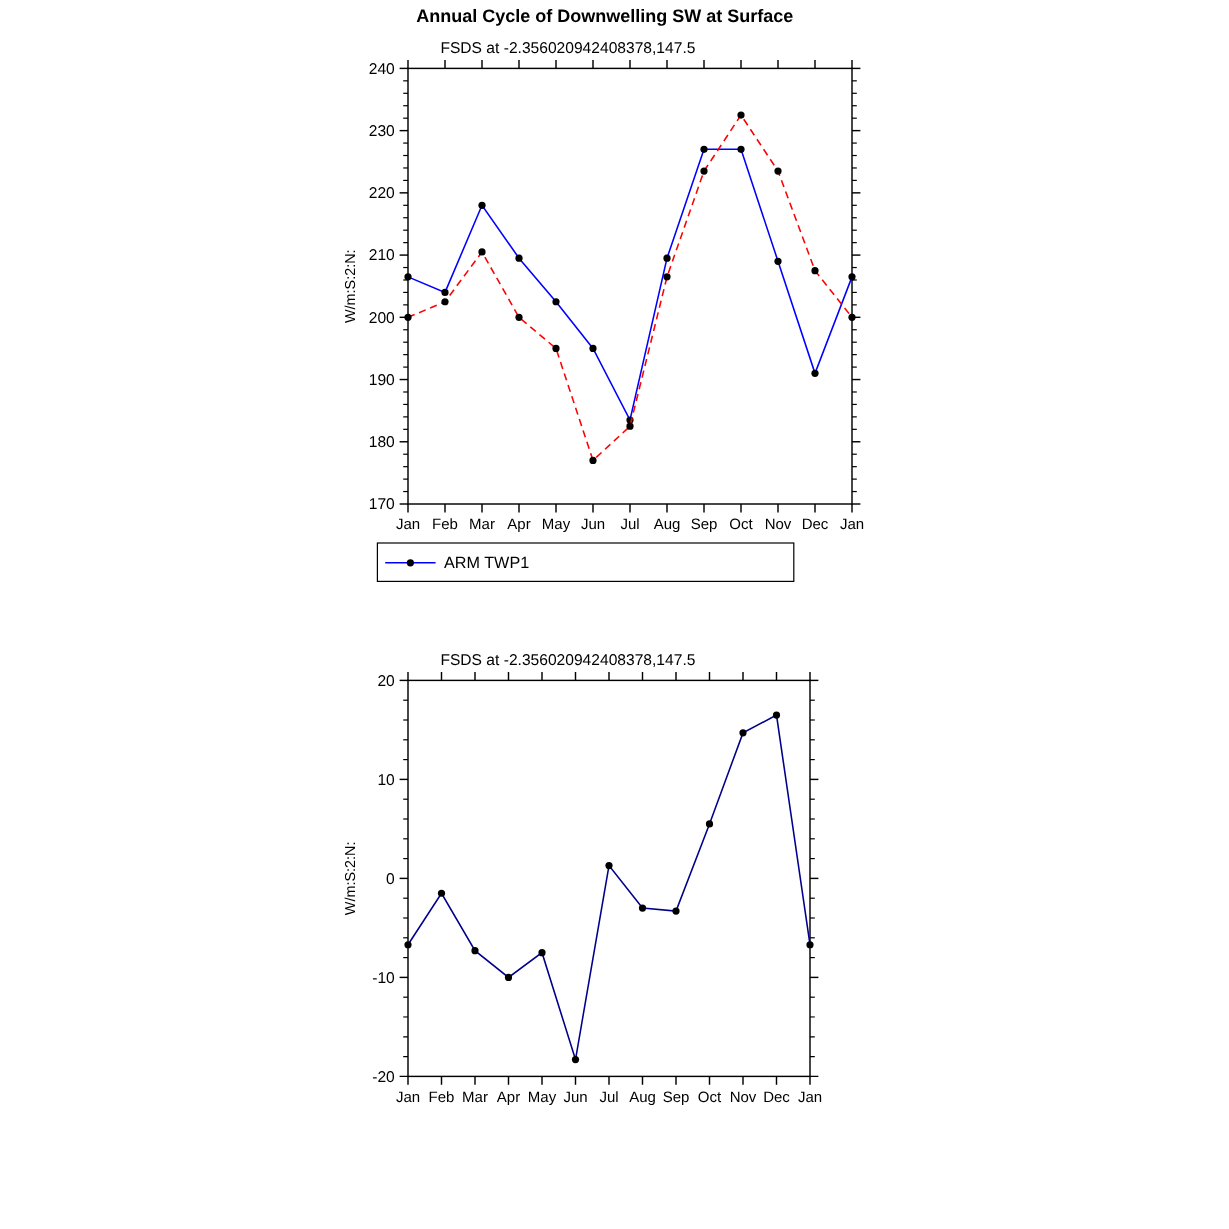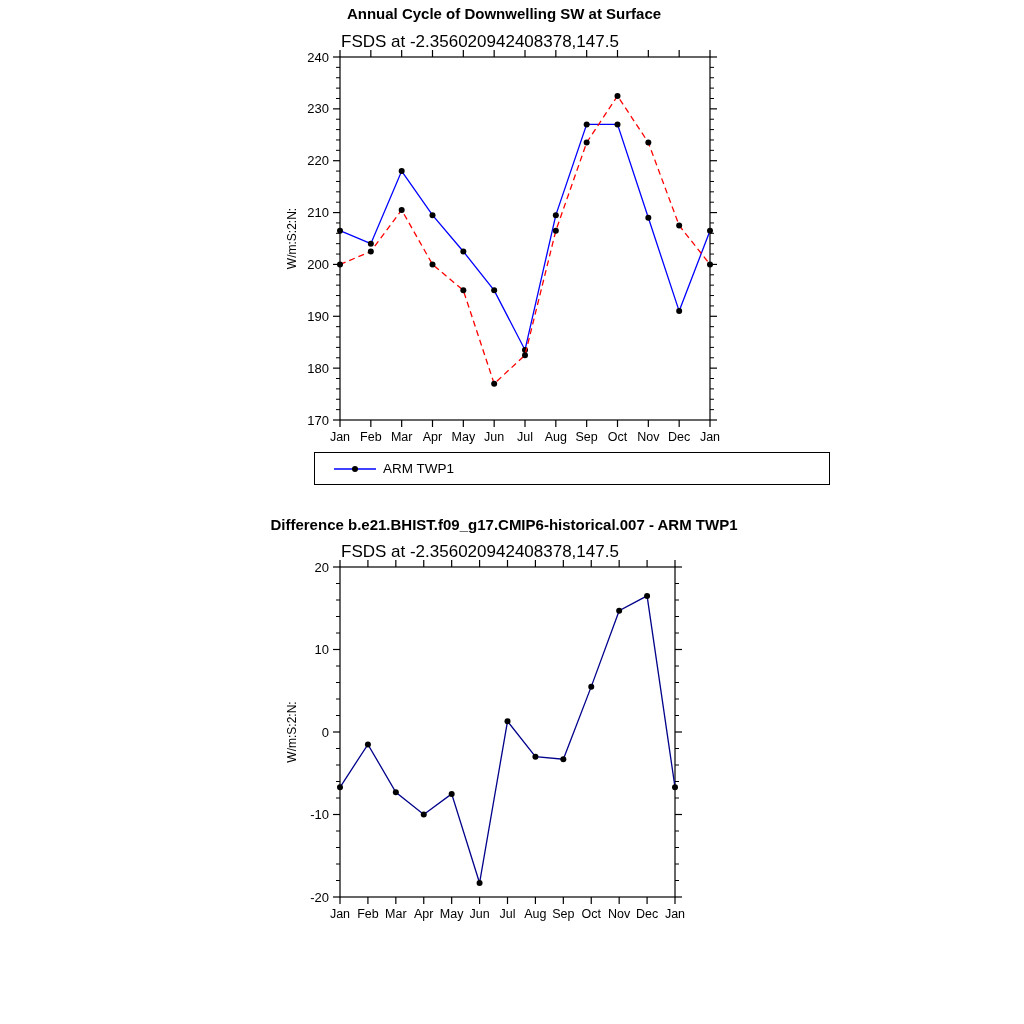--- a/index.html
+++ b/index.html
@@ -2,28 +2,28 @@
 <html><head>
 <meta charset="utf-8">
 <style>
   html,body{margin:0;padding:0;background:#ffffff;}
   .page{position:relative;width:1024px;height:1024px;background:#ffffff;
         font-family:"Liberation Sans",sans-serif;color:#000;overflow:hidden;}
   .chart-title{position:absolute;left:0;width:1008px;text-align:center;
         font-weight:bold;font-size:15px;}
   .title1{top:5px;}
   .title2{top:516px;}
-  .chart-subtitle{position:absolute;font-size:17px;}
+  .chart-subtitle{position:absolute;font-size:13px;margin-left:26px;}
   .sub1{left:341px;top:32px;}
   .sub2{left:341px;top:542px;}
   svg.chart{position:absolute;overflow:visible;}
   #chart0{left:280px;top:48px;}
   #chart1{left:280px;top:557px;}
-  .legend{position:absolute;left:314px;top:452px;width:516px;
-        border:1px solid #000;padding:5px 17px;box-sizing:border-box;
+  .legend{position:absolute;left:314px;top:452px;width:348px;
+        border:1px solid #000;padding:5px 4px;box-sizing:border-box;
         display:flex;flex-direction:column;gap:2px;background:#fff;}
   .legend-row{display:flex;align-items:center;gap:5px;height:21px;}
   .legend-label{font-size:13.5px;white-space:nowrap;}
   svg text{font-family:"Liberation Sans",sans-serif;fill:#000;}
 </style>
 </head>
 <body>
 
 <div class="page">
 
@@ -184,21 +184,20 @@
   <div class="legend">
     <div class="legend-row">
       <svg class="legend-sample" width="46" height="14">
           <line x1="2" y1="7" x2="44" y2="7" stroke="#0000ff" stroke-width="1.3"></line>
           <circle cx="23" cy="7" r="3" fill="#000000"></circle>
         </svg>
       <span class="legend-label">ARM TWP1</span>
     </div>
   </div>
 
-  <div class="chart-title title2">Difference b.e21.BHIST.f09_g17.CMIP6-historical.007 - ARM TWP1</div>
   <div class="chart-subtitle sub2">FSDS at -2.356020942408378,147.5</div>
   <svg class="chart" id="chart1" width="460" height="380">
       <rect x="60" y="10" width="335" height="330" fill="none" stroke="#000" stroke-width="1.2"></rect>
       <line x1="60" y1="340" x2="53" y2="340" stroke="#000" stroke-width="1.2"></line>
       <line x1="395" y1="340" x2="402" y2="340" stroke="#000" stroke-width="1.2"></line>
       <text x="49" y="344.5" text-anchor="end" font-size="13">-20</text>
       <line x1="60" y1="323.5" x2="56" y2="323.5" stroke="#000" stroke-width="1"></line>
       <line x1="395" y1="323.5" x2="399" y2="323.5" stroke="#000" stroke-width="1"></line>
       <line x1="60" y1="307" x2="56" y2="307" stroke="#000" stroke-width="1"></line>
       <line x1="395" y1="307" x2="399" y2="307" stroke="#000" stroke-width="1"></line>

